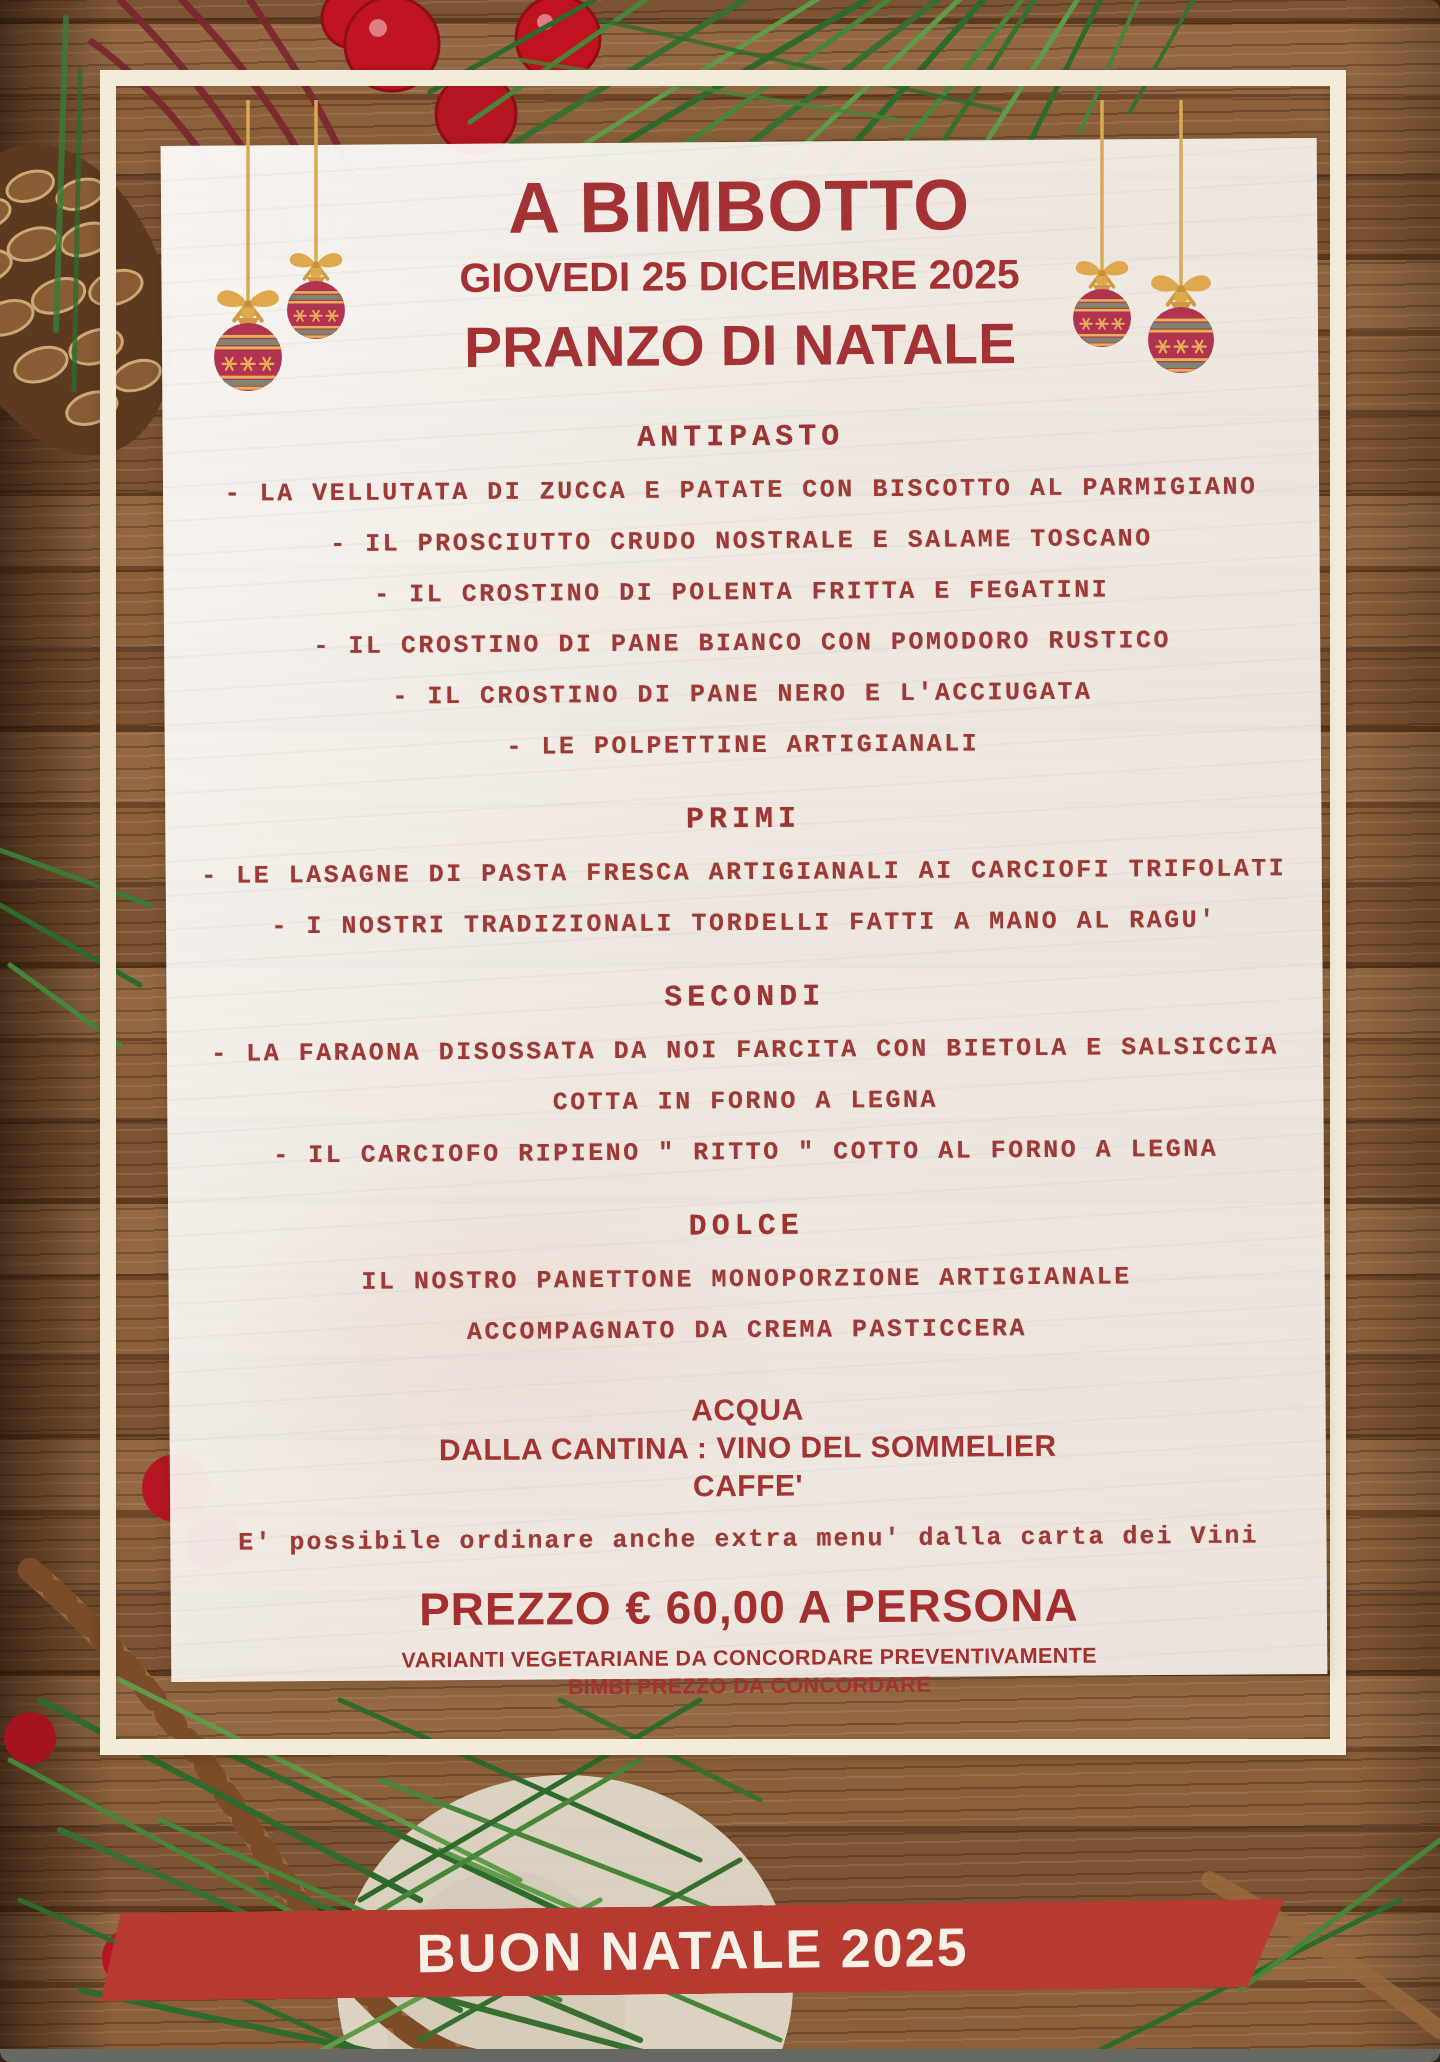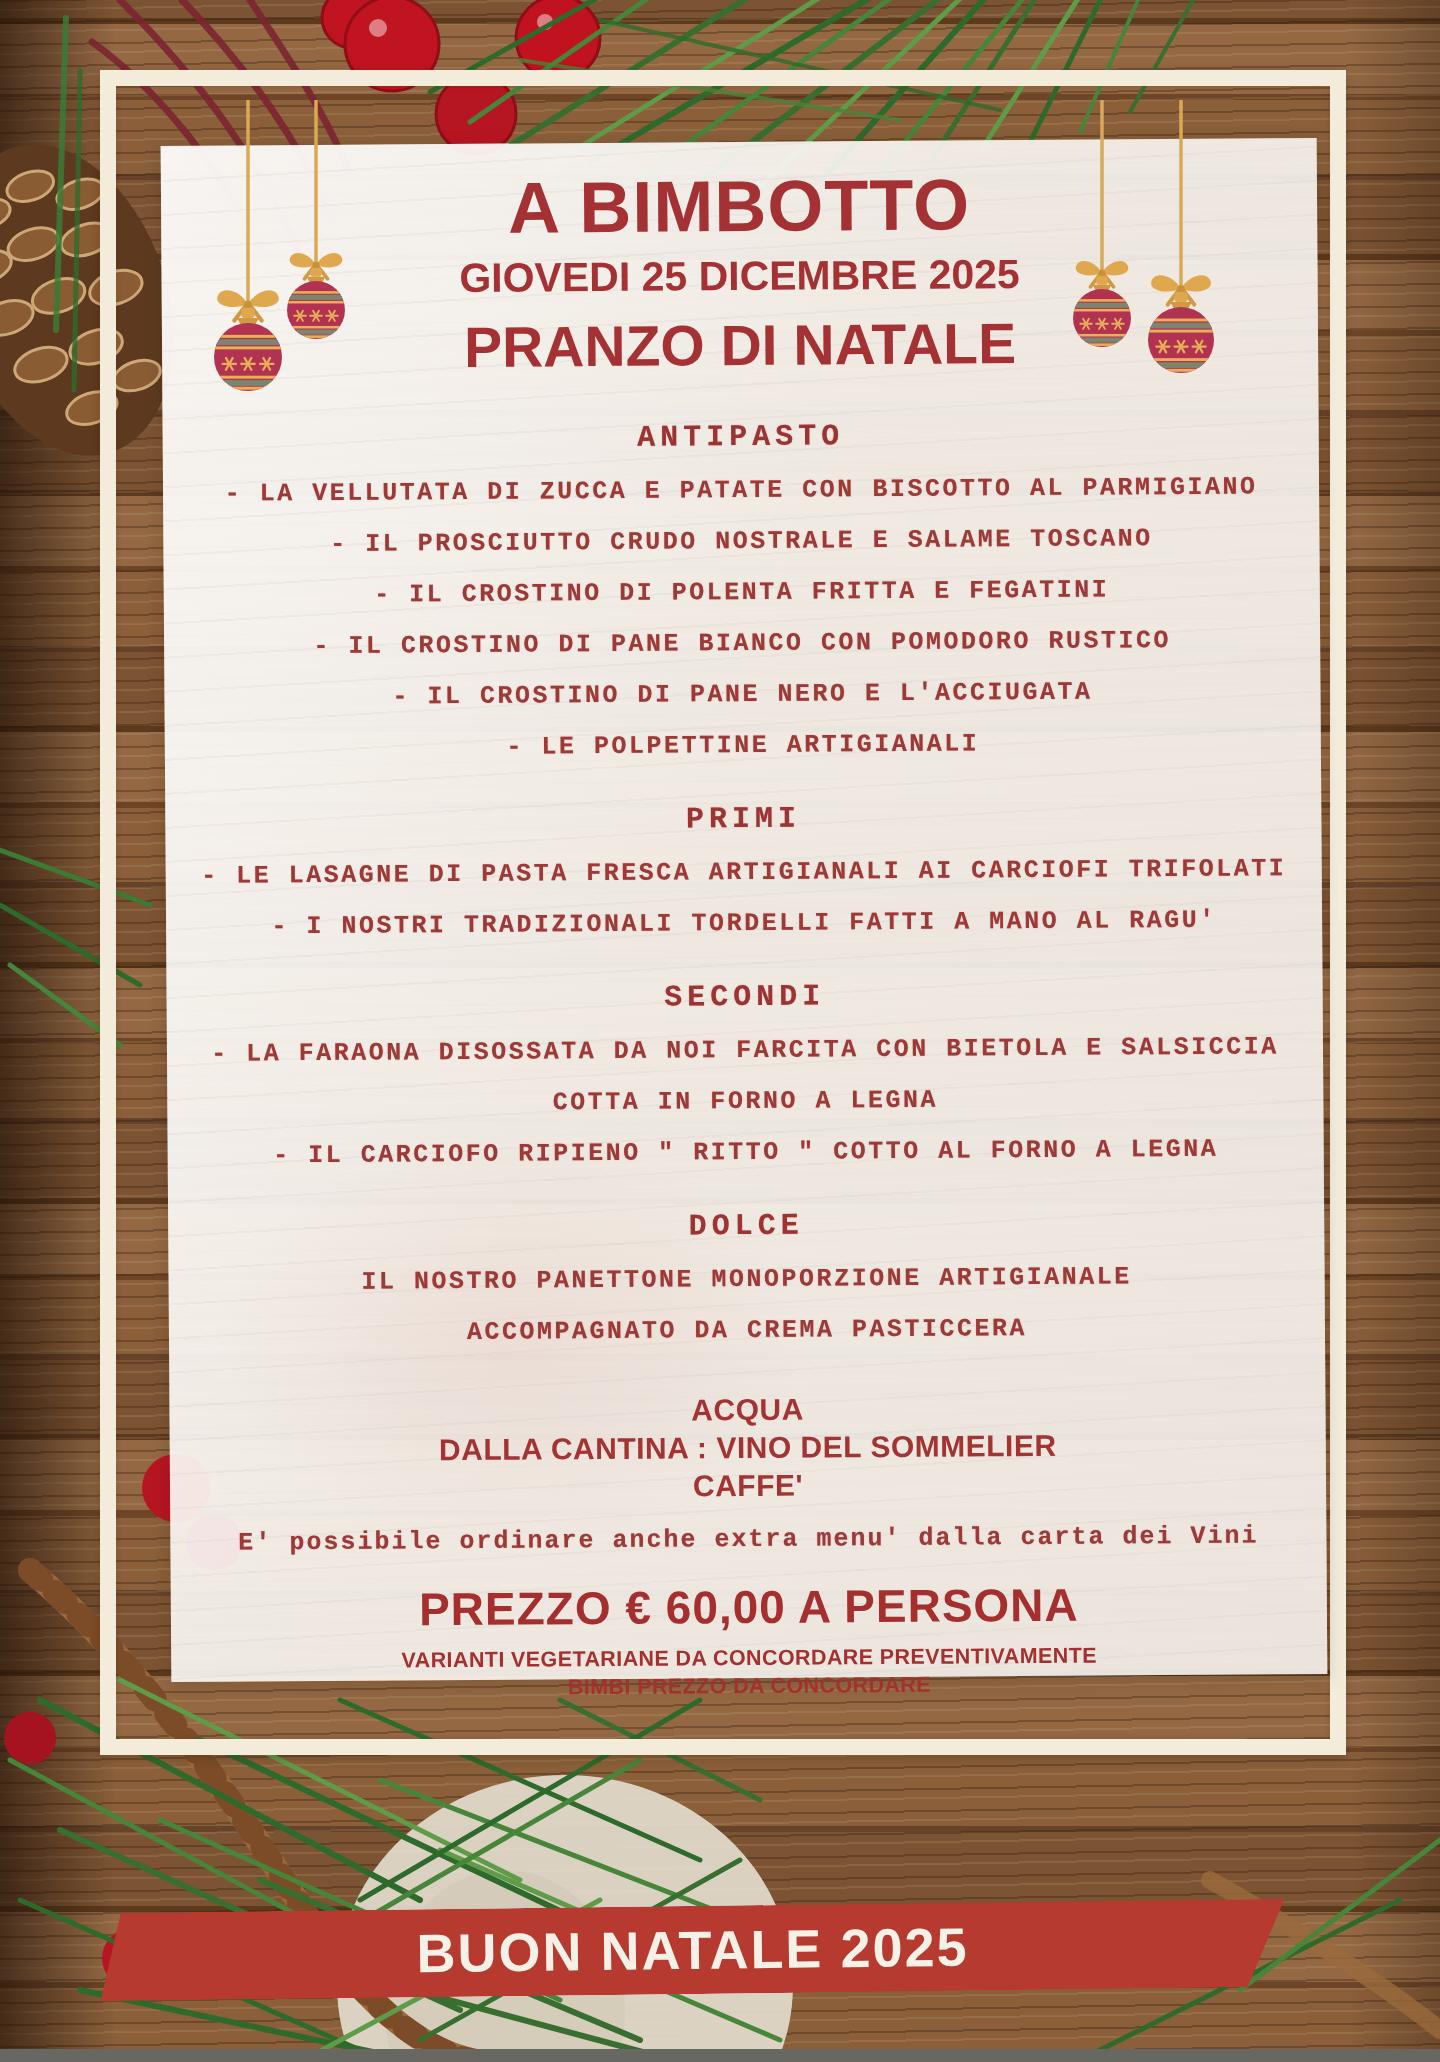--- a/index.html
+++ b/index.html
@@ -5,20 +5,21 @@
   html,body{margin:0;padding:0;background:#3a2614;}
   .stage{
     position:relative;width:1440px;height:2062px;overflow:hidden;
     font-family:"Liberation Sans",sans-serif;
     background:
       linear-gradient(90deg, rgba(25,12,4,.62) 0px, rgba(25,12,4,0) 115px),
       linear-gradient(270deg, rgba(25,12,4,.25) 0px, rgba(25,12,4,0) 90px),
       repeating-linear-gradient(179deg, rgba(44,24,10,.30) 0 2px, rgba(0,0,0,0) 2px 9px, rgba(255,235,200,.10) 9px 11px, rgba(0,0,0,0) 11px 22px),
       repeating-linear-gradient(0deg, #8a5f3a 0 74px, #6e4627 74px 80px, #936843 80px 150px, #5c3a1e 150px 156px, #7d5433 156px 230px, #67432a 230px 236px),
       #7c5331;
+    border-radius: 11px;
   }
   .bg-decor{position:absolute;left:0;top:0;z-index:1;}
   .frame{
     position:absolute;z-index:3;left:100px;top:70px;width:1214px;height:1653px;
     border:16px solid #f3ecdb;box-shadow:0 3px 10px rgba(40,20,5,.25), inset 0 0 6px rgba(60,30,10,.15);
   }
   .paper{
     position:absolute;z-index:4;left:166px;top:142px;width:1156px;height:1536px;
     transform:rotate(-0.4deg);
     background-color:rgba(250,247,243,0.90);

